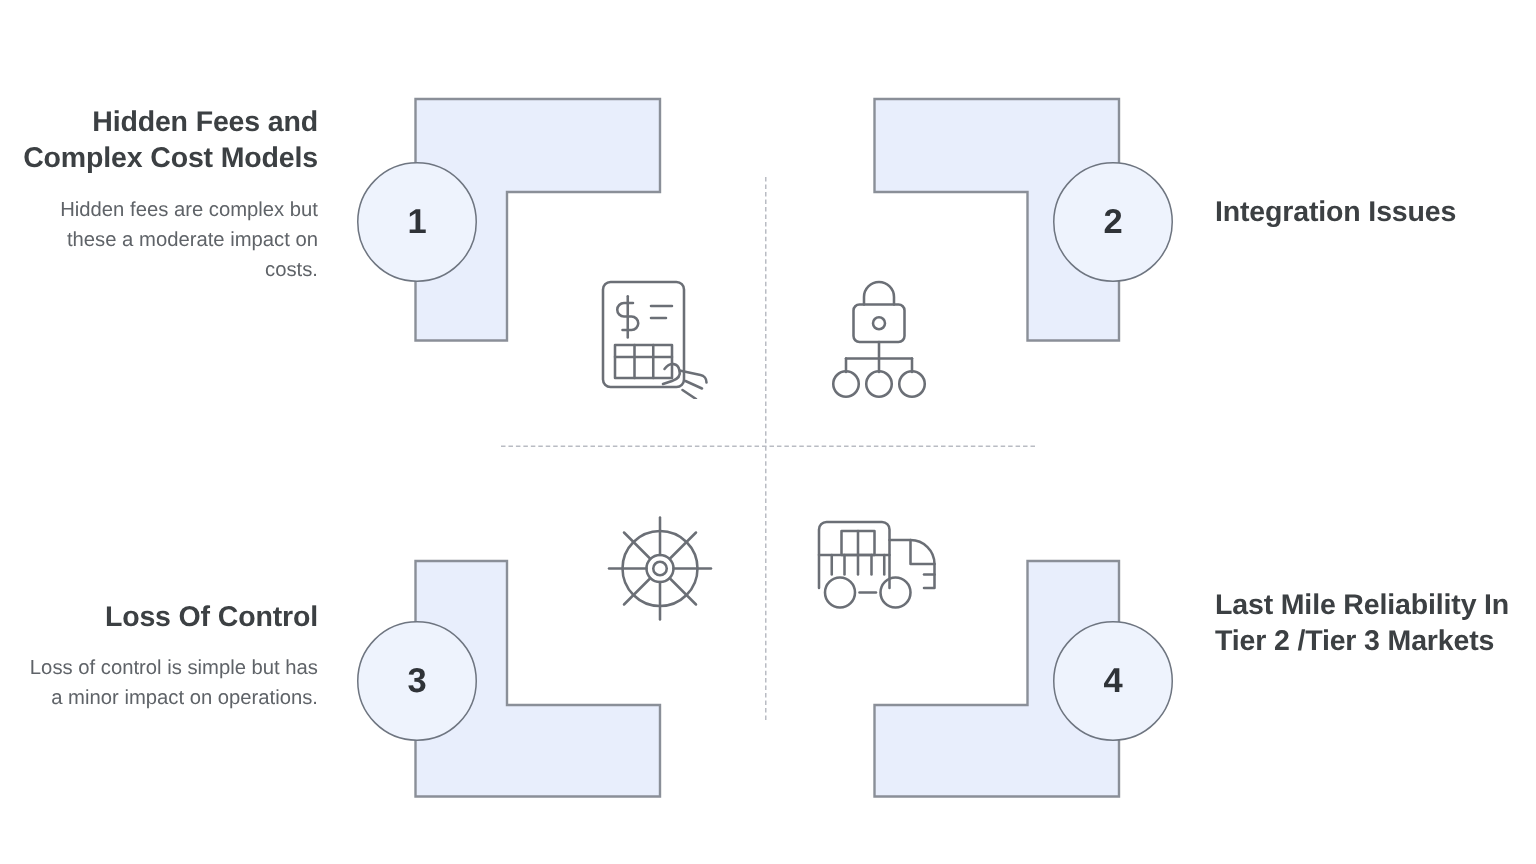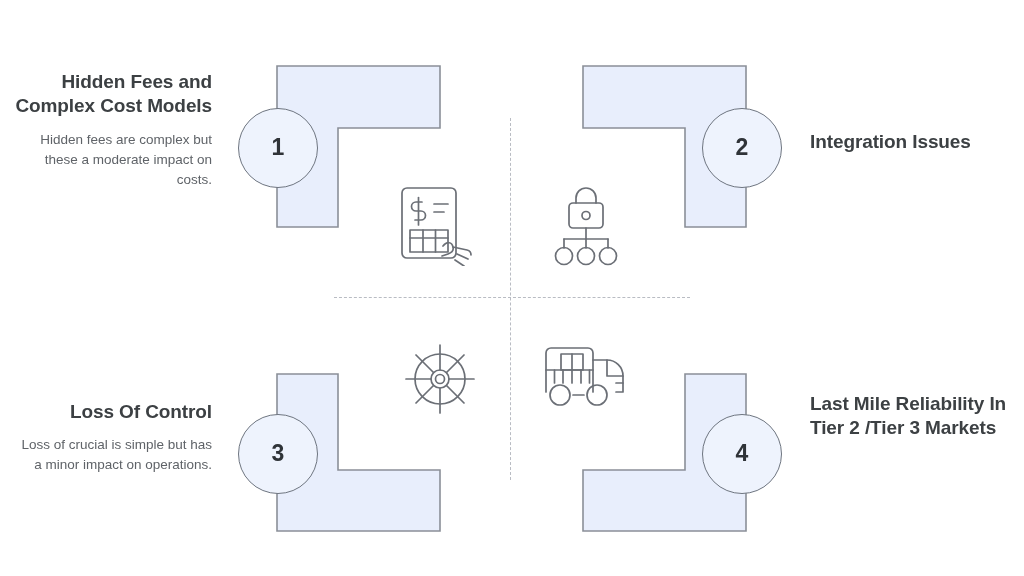--- a/index.html
+++ b/index.html
@@ -196,21 +196,21 @@
       <path class="l-fill" d="M1,1 L62,1 L62,97 L164,97 L164,158 L1,158 Z"></path>
     </svg>
   </div>
 
   <div class="numcircle" id="circle-3">
     <span>3</span>
   </div>
 
   <div class="textblock tb-left" id="text-3">
     <p class="tb-title">Loss Of Control</p>
-    <p class="tb-body">Loss of crucial is simple but has a minor impact on operations.</p>
+    <p class="tb-body">Loss of control is simple but has a minor impact on operations.</p>
   </div>
 
   <div class="icon-wrap" id="icon-helm">
     <svg width="72" height="72" viewBox="0 0 72 72">
       <circle class="ico" cx="36" cy="36" r="25"></circle>
       <circle class="ico" cx="36" cy="36" r="9"></circle>
       <circle class="ico" cx="36" cy="36" r="4.5"></circle>
       <line class="ico" x1="36" y1="2" x2="36" y2="27"></line>
       <line class="ico" x1="36" y1="45" x2="36" y2="70"></line>
       <line class="ico" x1="2" y1="36" x2="27" y2="36"></line>

